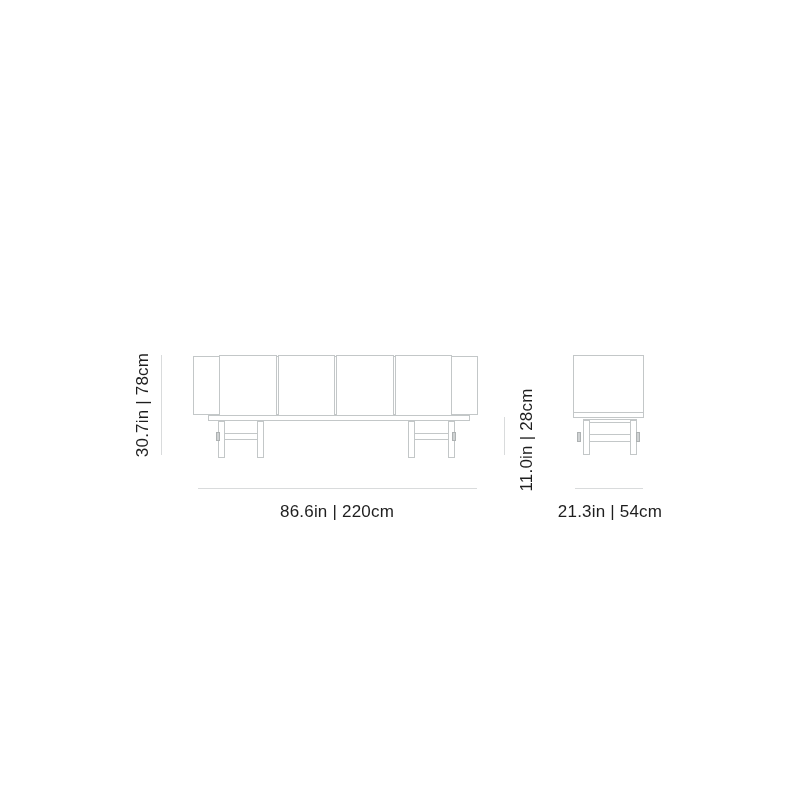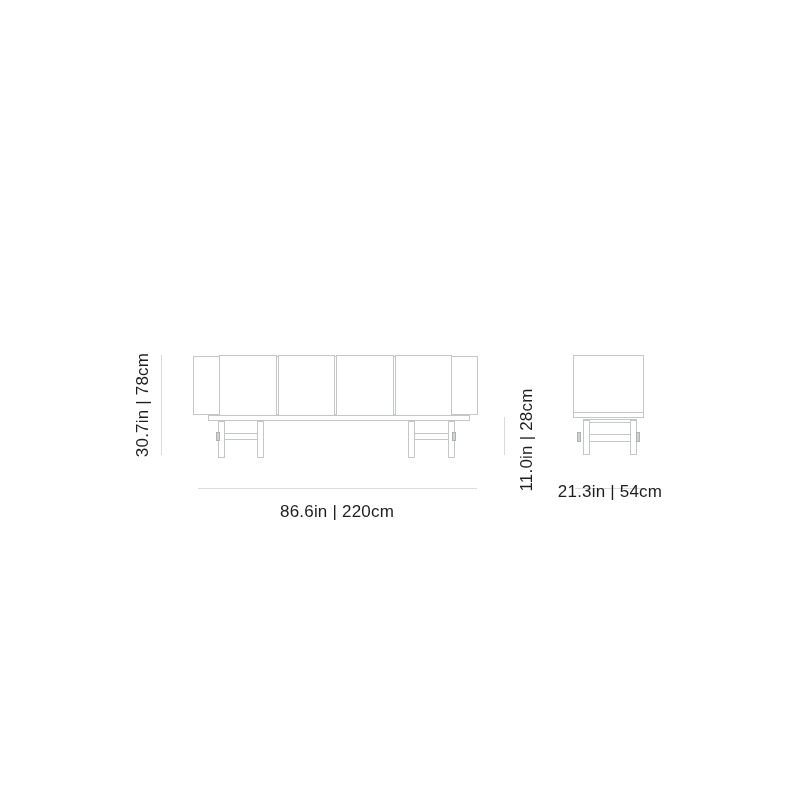--- a/index.html
+++ b/index.html
@@ -84,16 +84,16 @@
 
     <div class="abs stroke" style="left:589px;top:434px;width:42px;height:8px;"></div>
 
     <div class="abs cam" style="left:577px;top:432px;width:4px;height:10px;"></div>
     <div class="abs cam" style="left:636px;top:432px;width:4px;height:10px;"></div>
 
     <div class="abs fill-soft" style="left:504px;top:417px;width:1px;height:38px;"></div>
     <div class="abs fill-soft" style="left:575px;top:488px;width:68px;height:1px;"></div>
 
     <div class="abs dim-label vertical" style="left:527px;top:440px;">11.0in | 28cm</div>
-    <div class="abs dim-label" style="left:610px;top:492px;">21.3in | 54cm</div>
+    <div class="abs dim-label" style="left:610px;top:512px;">21.3in | 54cm</div>
   </div>
 
 </div>
 
 </body></html>

